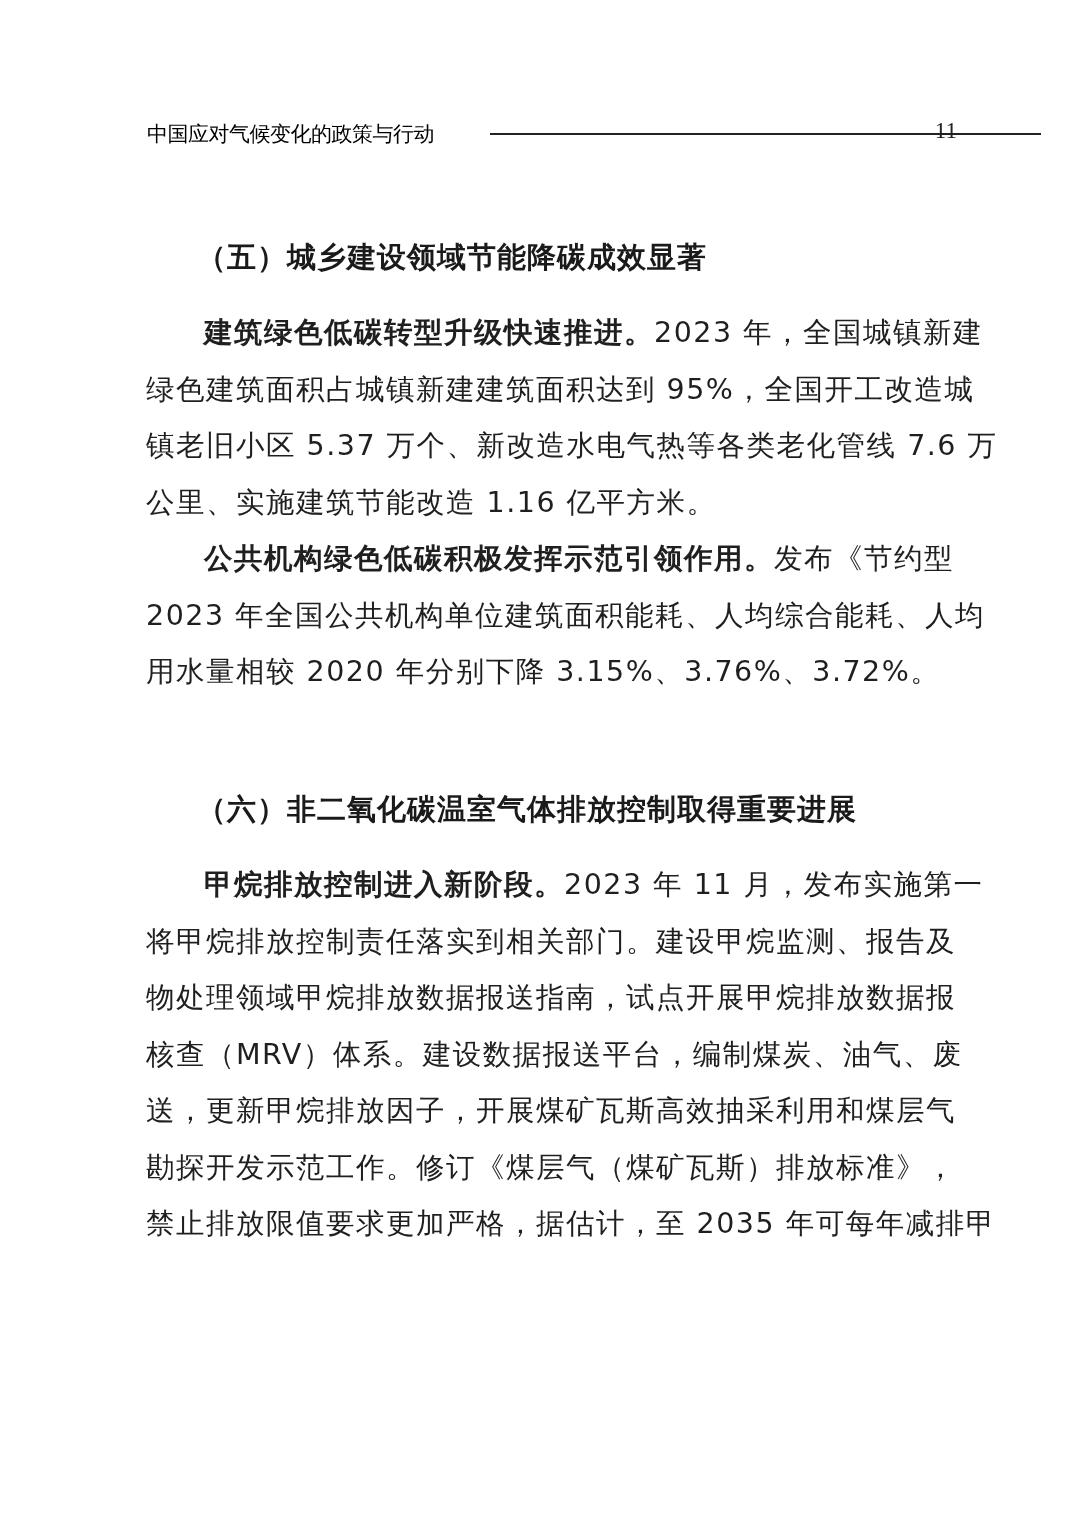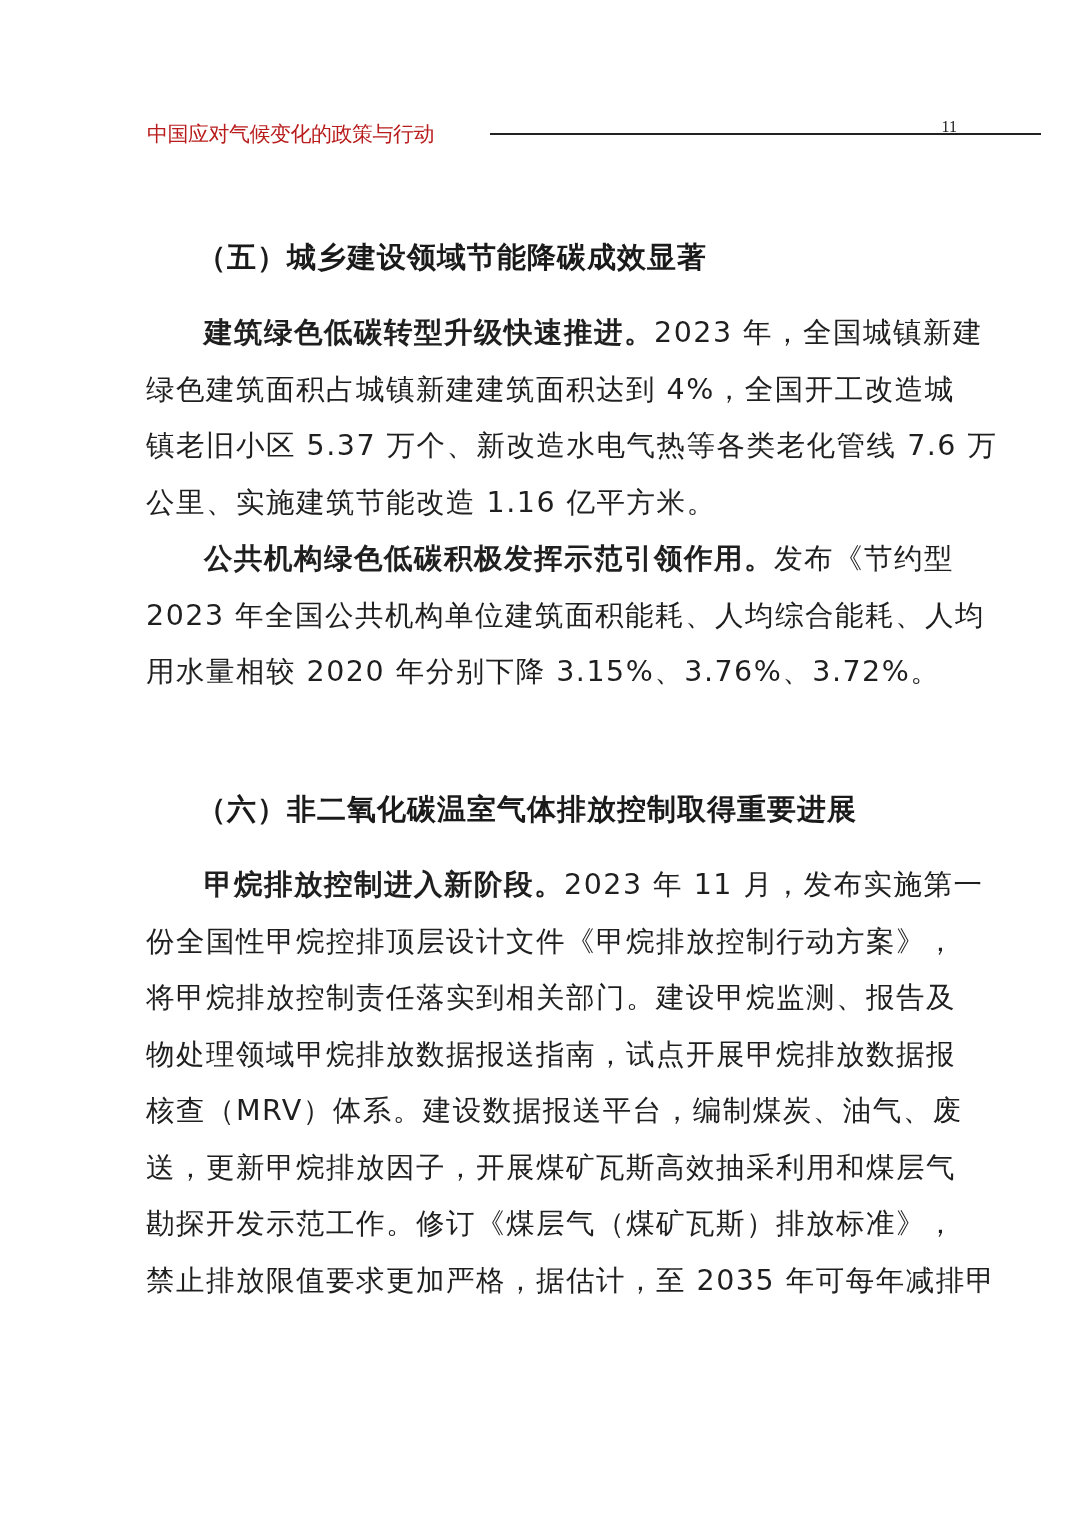--- a/index.html
+++ b/index.html
@@ -6,29 +6,29 @@
     body {
       width: 1080px; height: 1526px; background: #ffffff; position: relative; overflow: hidden;
       font-family: "DejaVu Serif", "Liberation Serif", serif; color: #1a1a1a;
     }
     .running-header {
       position: absolute; left: 147px; top: 116px; width: 810px; height: 36px;
       display: flex; align-items: center;
     }
     .running-title {
       font-family: "DejaVu Sans", "Liberation Sans", sans-serif;
-      font-size: 21px; color: #b91c1c; letter-spacing: -0.5px; white-space: nowrap;
+      font-size: 21px; color: #000000; letter-spacing: -0.5px; white-space: nowrap;
     }
     .header-rule {
       position: absolute; left: 343px; top: 17px; width: 551px; height: 0;
       border-top: 2px solid #222;
     }
     .page-number {
       position: absolute; right: 0; top: 2px;
-      font-family: "Liberation Serif", serif; font-size: 16px; color: #222; text-align: center;
+      font-family: "Liberation Serif", serif; font-size: 23px; color: #222; text-align: center;
     }
     .section-heading {
       position: absolute; left: 197px;
       font-family: "DejaVu Sans", "Liberation Sans", sans-serif;
       font-size: 29px; font-weight: bold; color: #1a1a1a; letter-spacing: 1px; white-space: nowrap;
     }
     .para {
       position: absolute; left: 146px; width: 790px;
       font-family: "DejaVu Sans", "Liberation Sans", sans-serif;
       font-size: 28.5px; line-height: 56.5px; color: #1f1f1f;
@@ -54,36 +54,35 @@
 <div class="running-header">
   <span class="running-title">中国应对气候变化的政策与行动</span>
   <div class="header-rule"></div>
   <span class="page-number">11</span>
 </div>
 
 <div class="section-heading" style="top:238px;">（五）城乡建设领域节能降碳成效显著</div>
 
 <div class="para" style="top:305px;">
   <span class="line indent"><span class="lead">建筑绿色低碳转型升级快速推进。</span><span>2023 年，全国城镇新建</span></span>
-  <span class="line">绿色建筑面积占城镇新建建筑面积达到 4%，全国开工改造城</span>
+  <span class="line">绿色建筑面积占城镇新建建筑面积达到 95%，全国开工改造城</span>
   <span class="line">镇老旧小区 5.37 万个、新改造水电气热等各类老化管线 7.6 万</span>
   <span class="line last">公里、实施建筑节能改造 1.16 亿平方米。</span>
 </div>
 
 <div class="para" style="top:531px;">
   <span class="line indent"><span class="lead">公共机构绿色低碳积极发挥示范引领作用。</span><span>发布《节约型</span></span>
   <span class="line">2023 年全国公共机构单位建筑面积能耗、人均综合能耗、人均</span>
   <span class="line last">用水量相较 2020 年分别下降 3.15%、3.76%、3.72%。</span>
 </div>
 
 <div class="section-heading" style="top:790px;text-align:center;">（六）非二氧化碳温室气体排放控制取得重要进展</div>
 
 <div class="para" style="top:857px;">
   <span class="line indent"><span class="lead">甲烷排放控制进入新阶段。</span><span>2023 年 11 月，发布实施第一</span></span>
-  <span class="line">份全国性甲烷控排顶层设计文件《甲烷排放控制行动方案》，</span>
   <span class="line">将甲烷排放控制责任落实到相关部门。建设甲烷监测、报告及</span>
   <span class="line">物处理领域甲烷排放数据报送指南，试点开展甲烷排放数据报</span>
   <span class="line">核查（MRV）体系。建设数据报送平台，编制煤炭、油气、废</span>
   <span class="line">送，更新甲烷排放因子，开展煤矿瓦斯高效抽采利用和煤层气</span>
   <span class="line">勘探开发示范工作。修订《煤层气（煤矿瓦斯）排放标准》，</span>
   <span class="line">禁止排放限值要求更加严格，据估计，至 2035 年可每年减排甲</span>
 </div>
 
 <div class="watermark">
   <div class="wechat-icon">

